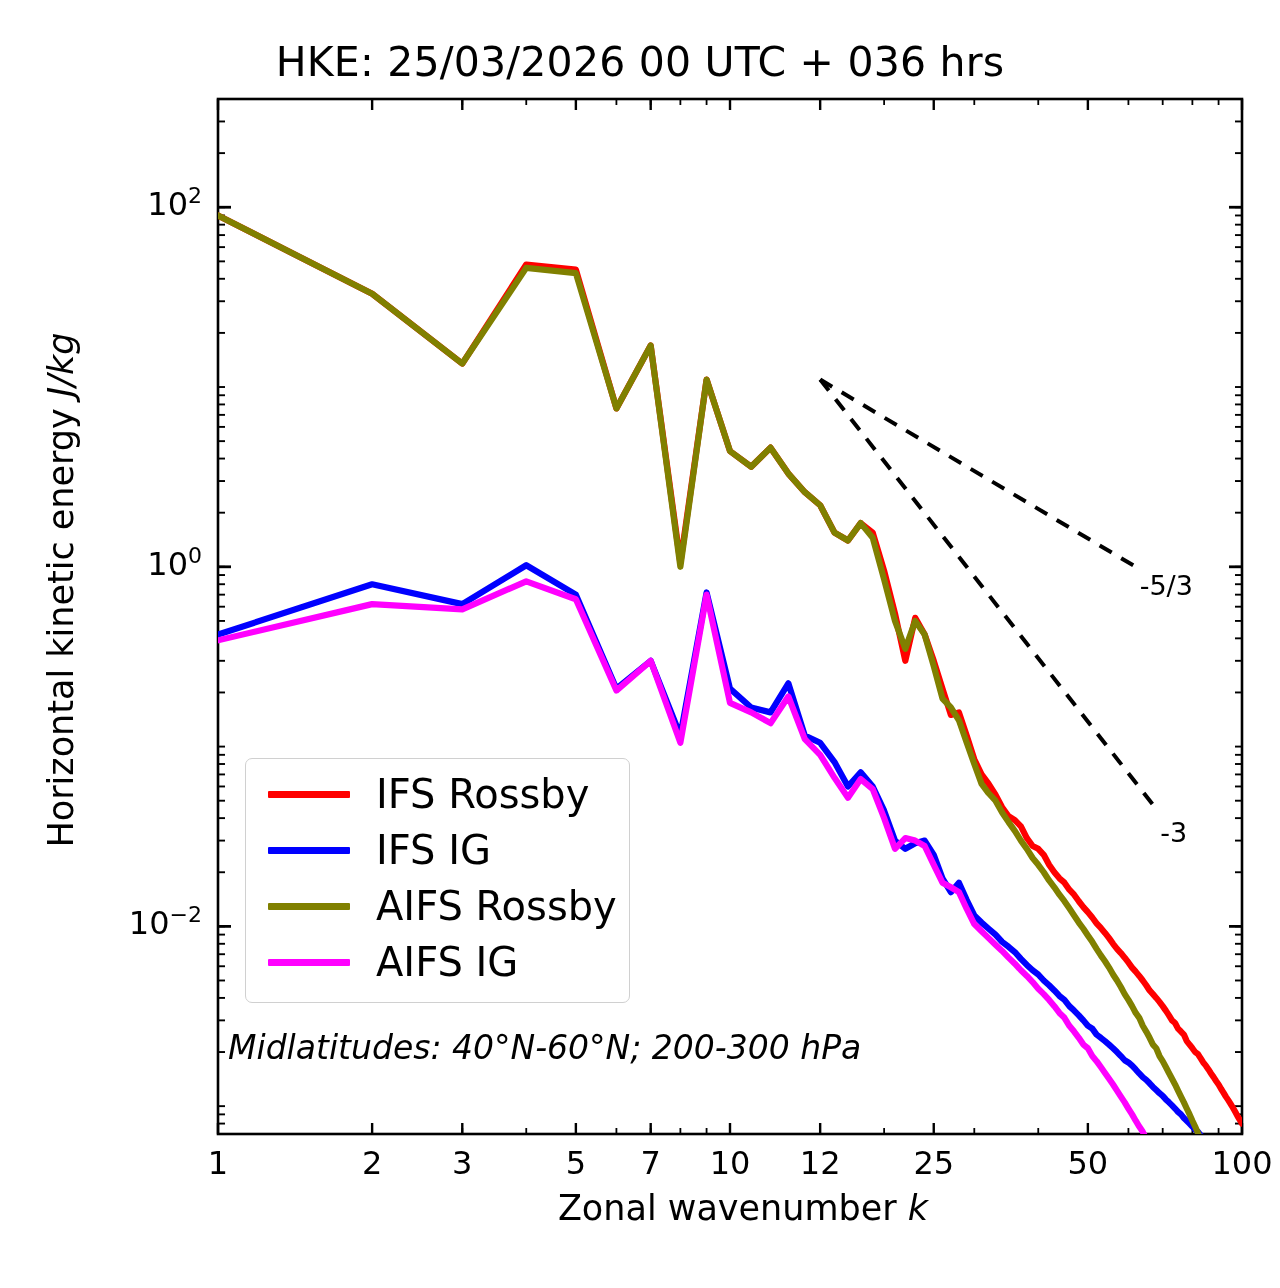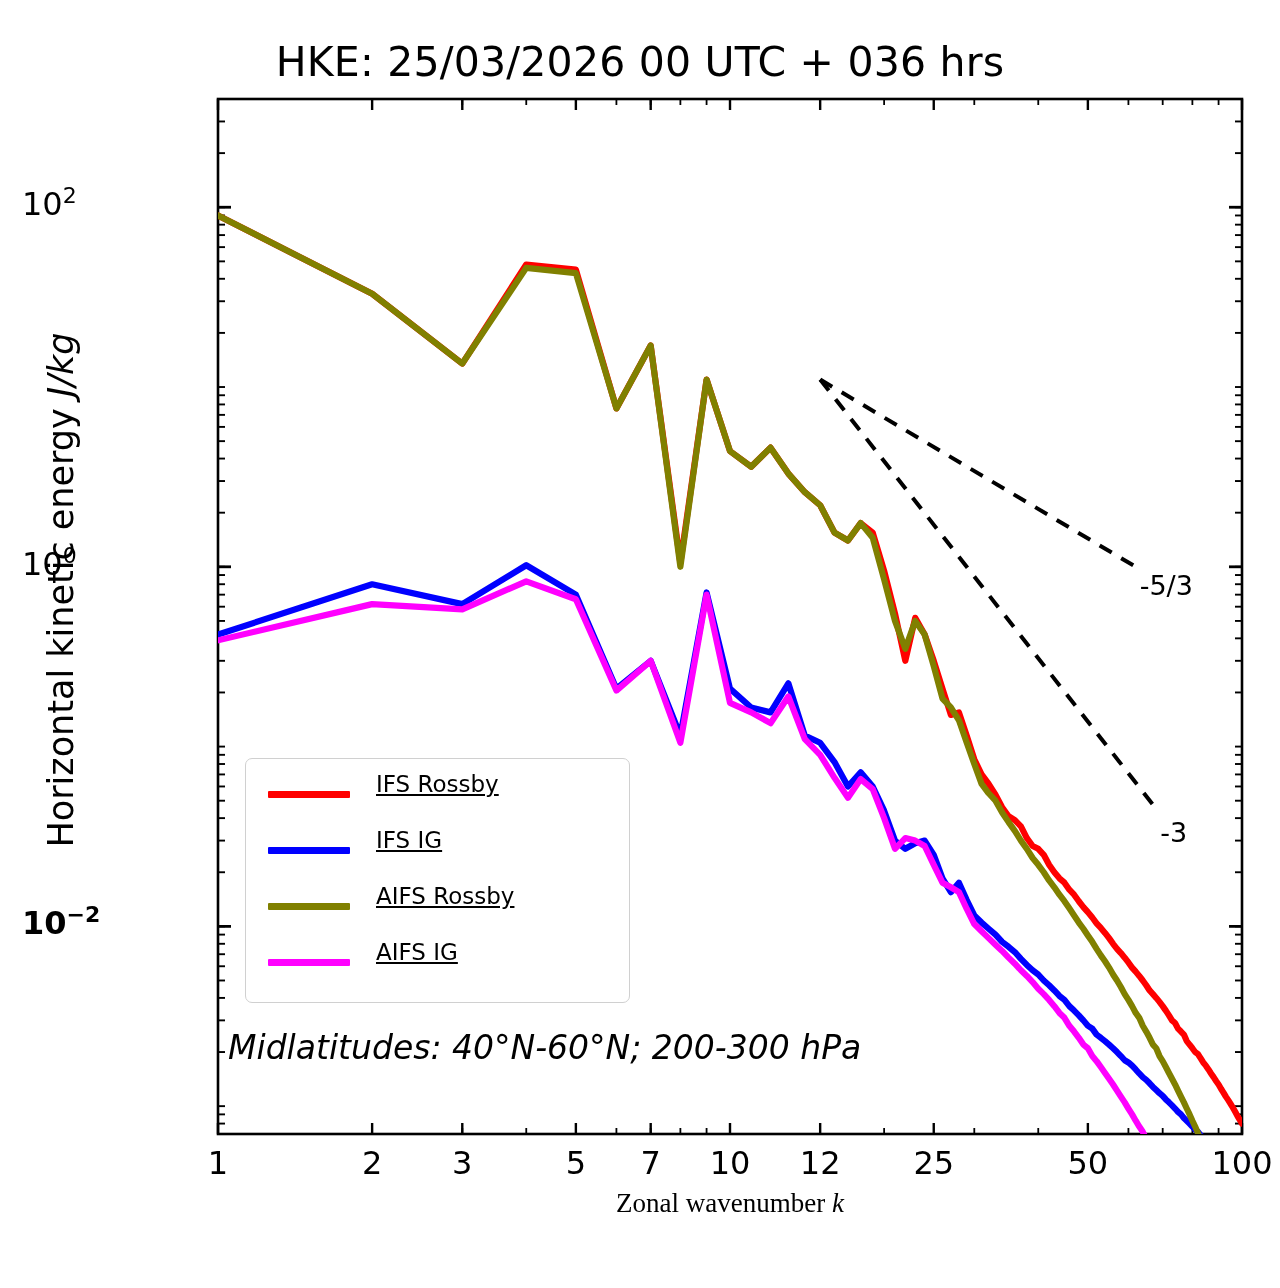--- a/index.html
+++ b/index.html
@@ -4,32 +4,32 @@
 <style>
   html,body{margin:0;padding:0;background:#ffffff;}
   body{width:1280px;height:1288px;position:relative;
        font-family:"DejaVu Sans","Liberation Sans",sans-serif;color:#000;}
   #figure{position:absolute;left:0;top:0;width:1280px;height:1076px;border-radius:17px;}
   .chart-title{position:absolute;left:0;top:38px;width:1280px;text-align:center;
                font-size:41px;letter-spacing:.2px;white-space:nowrap;}
   .ylabel{position:absolute;left:-289px;top:570px;width:700px;text-align:center;
           font-size:35px;transform:rotate(-90deg);transform-origin:center center;
           white-space:nowrap;}
-  .xlabel{position:absolute;left:218px;top:1188px;width:1024px;text-align:center;
-          font-size:27px;white-space:nowrap;font-family:Liberation Serif, serif;}
+  .xlabel{position:absolute;left:231px;top:1188px;width:1024px;text-align:center;
+          font-size:35px;white-space:nowrap;}
   .em{font-style:italic;}
   #plotsvg{position:absolute;left:0;top:0;}
   .tick-x{position:absolute;font-size:32px;text-align:center;width:120px;}
-  .tick-y{position:absolute;font-size:32px;text-align:left;width:180px;white-space:nowrap;}
+  .tick-y{position:absolute;font-size:32px;text-align:right;width:180px;white-space:nowrap;}
   .sup{font-size:22px;vertical-align:super;}
   .legend-box{position:absolute;left:245px;top:758px;width:385px;height:245px;
               border:1.3px solid #d0d0d0;border-radius:7px;background:#fff;box-sizing:border-box;}
   .legend-row{position:absolute;left:0;width:100%;height:54px;}
   .legend-swatch{position:absolute;left:22px;top:22px;width:82px;height:7px;border-radius:1px;}
-  .legend-label{position:absolute;left:130px;top:2px;font-size:23px;white-space:nowrap;text-decoration:underline;}
+  .legend-label{position:absolute;left:130px;top:2px;font-size:40px;white-space:nowrap;}
   .region-note{position:absolute;left:228px;top:1028px;font-size:33px;white-space:nowrap;font-style:italic;}
   .slope-label{position:absolute;font-size:27px;white-space:nowrap;}
 </style>
 </head>
 <body>
 
 <div id="figure">
 
   <div class="chart-title">HKE: 25/03/2026 00 UTC + 036 hrs</div>
 
@@ -230,21 +230,21 @@
       <div class="tick-x" style="left: 402.286px; top: 1144px;">3</div>
       <div class="tick-x" style="left: 515.873px; top: 1144px;">5</div>
       <div class="tick-x" style="left: 590.69px; top: 1144px;">7</div>
       <div class="tick-x" style="left: 670px; top: 1144px;">10</div>
       <div class="tick-x" style="left: 760.159px; top: 1144px;">12</div>
       <div class="tick-x" style="left: 873.745px; top: 1144px; text-align: center;">25</div>
       <div class="tick-x" style="left: 1027.87px; top: 1144px;">50</div>
       <div class="tick-x" style="left: 1182px; top: 1144px;">100</div>
     </div>
   <div id="yticklabels">
-      <div class="tick-y" style="left: 22px; top: 902.369px; font-weight: bold;">10<span class="sup">−2</span></div>
+      <div class="tick-y" style="left: 22px; top: 902.369px;">10<span class="sup">−2</span></div>
       <div class="tick-y" style="left: 22px; top: 542.804px;">10<span class="sup">0</span></div>
       <div class="tick-y" style="left: 22px; top: 183.24px;">10<span class="sup">2</span></div>
     </div>
 
   <div id="slopelabels">
       <div class="slope-label" style="left: 1139.7px; top: 570.266px; text-align: right;">-5/3</div>
       <div class="slope-label" style="left: 1160.24px; top: 816.552px;">-3</div>
     </div>
 
   <div class="legend-box">

